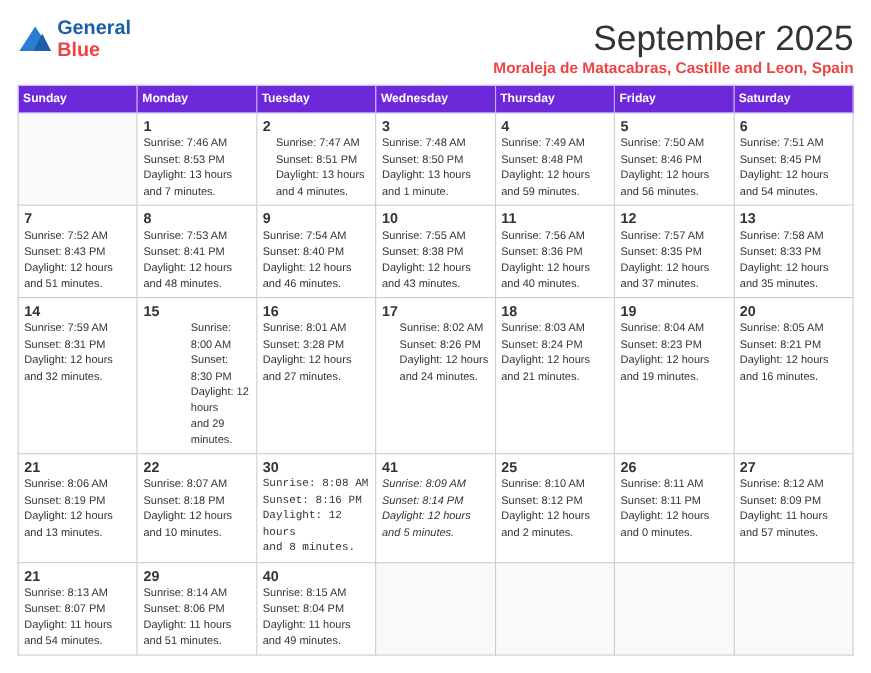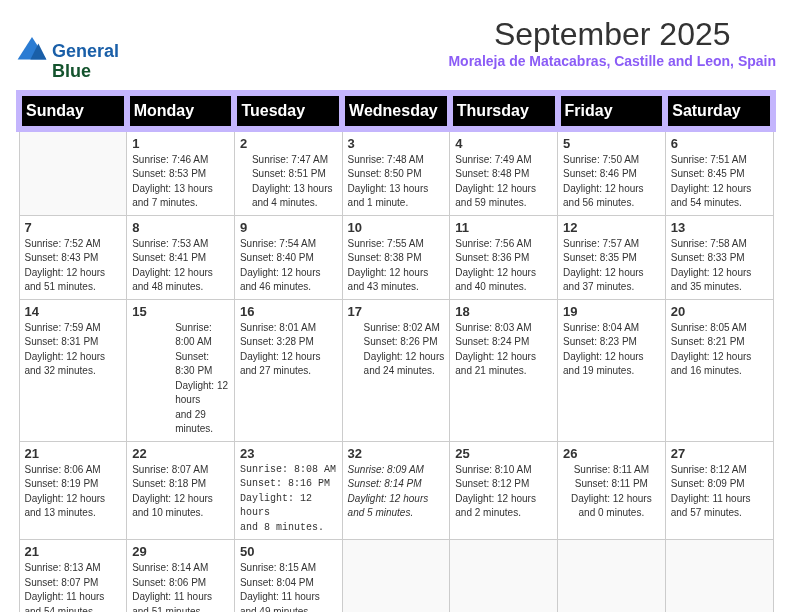--- a/index.html
+++ b/index.html
@@ -19,54 +19,53 @@
     .logo {
       display: flex;
       align-items: center;
       gap: 4px;
     }
     .logo-text {
       font-size: 18px;
       font-weight: bold;
       color: #333;
       line-height: 1.1;
-      margin-top: 26px;
     }
     .logo-text span {
       color: #1a5fa8;
     }
     .logo-icon {
       width: 32px;
       height: 28px;
     }
     .title-section {
-      text-align: center;
+      text-align: right;
     }
     .month-title {
       font-size: 32px;
       color: #333;
       font-weight: normal;
     }
     .subtitle {
       font-size: 14px;
-      color: #8b5cf6;
+      color: #ef4444;
       font-weight: bold;
     }
     .calendar {
       width: 100%;
       border-collapse: collapse;
       margin-top: 8px;
     }
     .calendar th {
-      background: #000000;
+      background: #6d28d9;
       color: #fff;
       padding: 6px 4px;
       text-align: left;
-      font-size: 16px;
-      border: 6px solid #c4b5fd;
+      font-size: 11px;
+      border: 1px solid #c4b5fd;
     }
     .calendar td {
       border: 1px solid #ccc;
       vertical-align: top;
       padding: 4px 5px;
       width: calc(100% / 7);
       min-height: 80px;
       font-size: 10.5px;
       color: #333;
       background: #fff;
@@ -90,21 +89,21 @@
 <body>
 
 <div class="header">
   <div class="logo">
     <svg class="logo-icon" viewBox="0 0 40 34">
       <polygon points="20,2 38,30 2,30" fill="#2b7cd3"></polygon>
       <polygon points="28,10 38,30 18,30" fill="#1a5fa8"></polygon>
     </svg>
     <div class="logo-text">
       <div><span>General</span></div>
-      <div><span style="color:#14532d;">Blue</span></div>
+      <div><span style="color:#ef4444;">Blue</span></div>
     </div>
   </div>
   <div class="title-section">
     <div class="month-title">September 2025</div>
     <div class="subtitle">Moraleja de Matacabras, Castille and Leon, Spain</div>
   </div>
 </div>
 
 <table class="calendar">
   <thead>
@@ -275,43 +274,43 @@
 and 13 minutes.</div>
         </td>
         <td>
           <span class="day-number">22</span>
           <div class="day-info" style="white-space: pre-line;">Sunrise: 8:07 AM
 Sunset: 8:18 PM
 Daylight: 12 hours
 and 10 minutes.</div>
         </td>
         <td>
-          <span class="day-number">23</span>
+          <span class="day-number">30</span>
           <div class="day-info" style="white-space: pre-line; font-family: Liberation Mono, monospace;">Sunrise: 8:08 AM
 Sunset: 8:16 PM
 Daylight: 12 hours
 and 8 minutes.</div>
         </td>
         <td>
-          <span class="day-number">32</span>
+          <span class="day-number">41</span>
           <div class="day-info" style="white-space: pre-line; font-style: italic;">Sunrise: 8:09 AM
 Sunset: 8:14 PM
 Daylight: 12 hours
 and 5 minutes.</div>
         </td>
         <td>
           <span class="day-number">25</span>
           <div class="day-info" style="white-space: pre-line;">Sunrise: 8:10 AM
 Sunset: 8:12 PM
 Daylight: 12 hours
 and 2 minutes.</div>
         </td>
         <td>
           <span class="day-number">26</span>
-          <div class="day-info" style="white-space: pre-line; text-align: center;">Sunrise: 8:11 AM
+          <div class="day-info" style="white-space: pre-line;">Sunrise: 8:11 AM
 Sunset: 8:11 PM
 Daylight: 12 hours
 and 0 minutes.</div>
         </td>
         <td>
           <span class="day-number">27</span>
           <div class="day-info" style="white-space: pre-line;">Sunrise: 8:12 AM
 Sunset: 8:09 PM
 Daylight: 11 hours
 and 57 minutes.</div>
@@ -326,21 +325,21 @@
 and 54 minutes.</div>
         </td>
         <td>
           <span class="day-number">29</span>
           <div class="day-info" style="white-space: pre-line;">Sunrise: 8:14 AM
 Sunset: 8:06 PM
 Daylight: 11 hours
 and 51 minutes.</div>
         </td>
         <td>
-          <span class="day-number">50</span>
+          <span class="day-number">40</span>
           <div class="day-info" style="white-space: pre-line;">Sunrise: 8:15 AM
 Sunset: 8:04 PM
 Daylight: 11 hours
 and 49 minutes.</div>
         </td>
         <td class="empty"></td>
         <td class="empty"></td>
         <td class="empty"></td>
         <td class="empty"></td>
       </tr>

